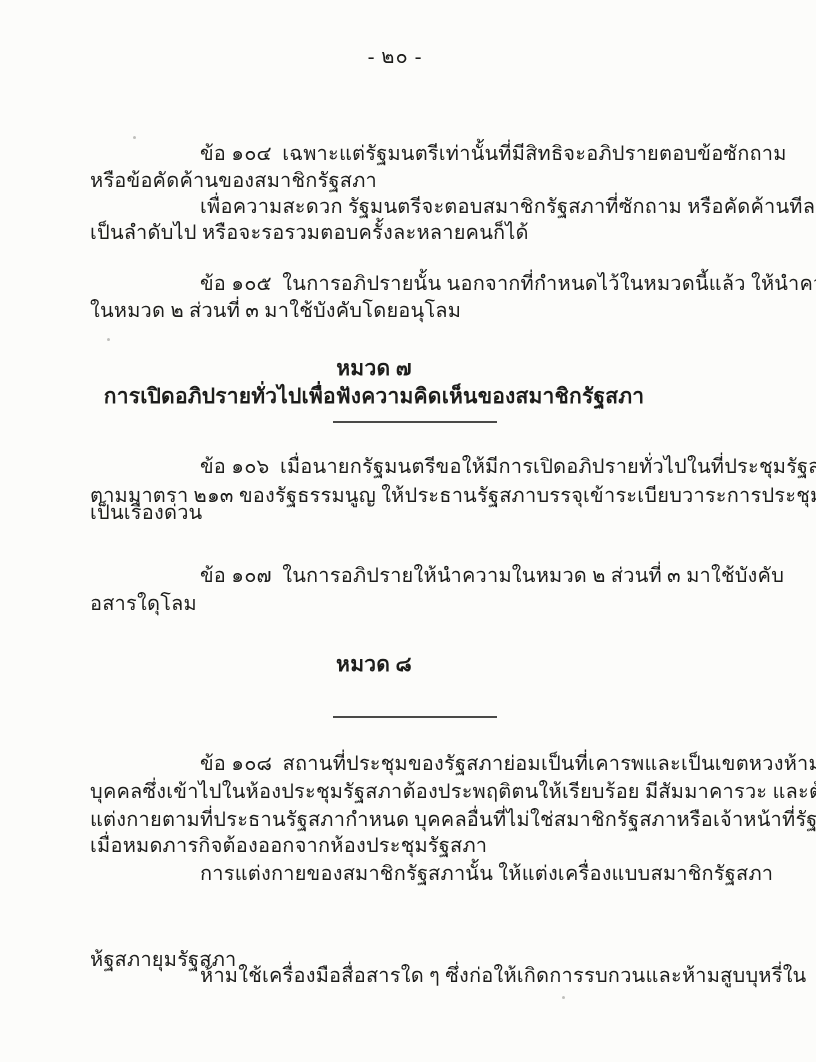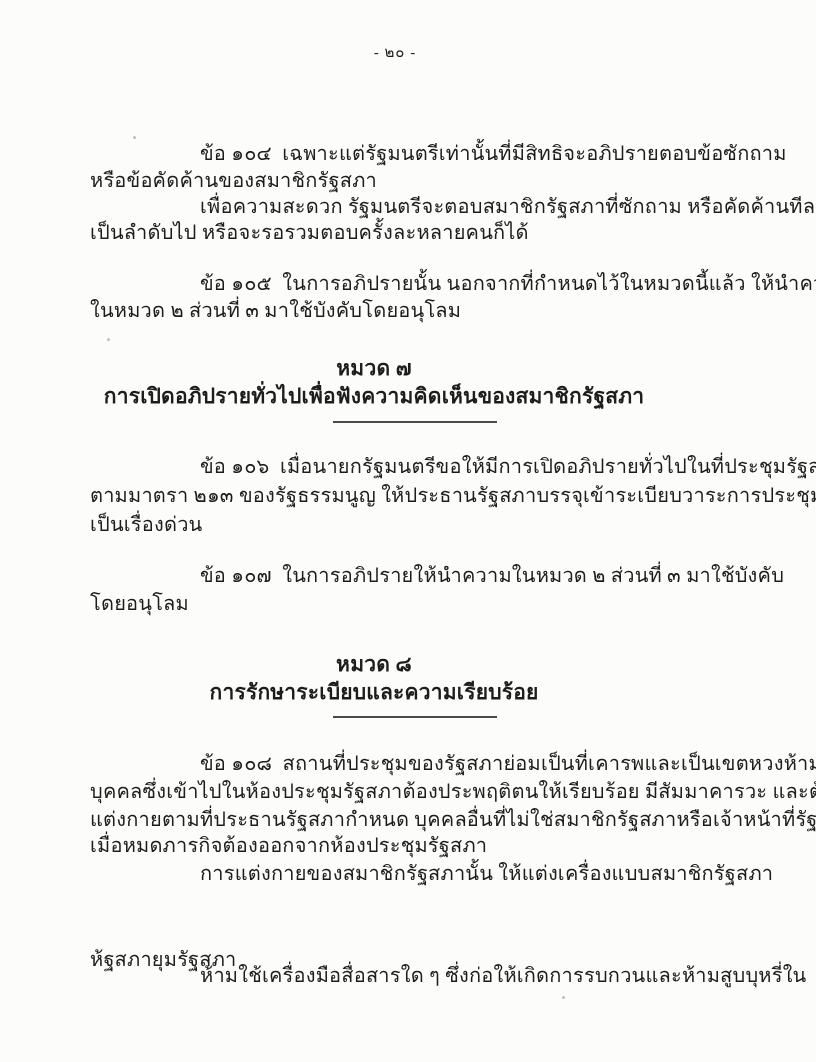--- a/index.html
+++ b/index.html
@@ -18,21 +18,21 @@
     font-size:20px;
     line-height:26px;
     white-space:nowrap;
     letter-spacing:0.2px;
   }
   .ind{left:200px;}
   .pagenum{
     position:absolute;
     left:0;width:790px;
     text-align:center;
-    font-size:15px;
+    font-size:20px;
     letter-spacing:1px;
   }
   .heading{
     position:absolute;
     left:0;width:748px;
     text-align:center;
     font-weight:bold;
     font-size:21px;
     white-space:nowrap;
     letter-spacing:0.2px;
@@ -66,27 +66,26 @@
 
   <div class="ln ind" style="top:270px">ข้อ ๑๐๕&nbsp; ในการอภิปรายนั้น นอกจากที่กำหนดไว้ในหมวดนี้แล้ว ให้นำความ</div>
   <div class="ln" style="top:297px">ในหมวด ๒ ส่วนที่ ๓ มาใช้บังคับโดยอนุโลม</div>
 
   <div class="heading" style="top:351px">หมวด ๗</div>
   <div class="heading" style="top:379px">การเปิดอภิปรายทั่วไปเพื่อฟังความคิดเห็นของสมาชิกรัฐสภา</div>
   <div class="rule" style="top:421px"></div>
 
   <div class="ln ind" style="top:453px">ข้อ ๑๐๖&nbsp; เมื่อนายกรัฐมนตรีขอให้มีการเปิดอภิปรายทั่วไปในที่ประชุมรัฐสภา</div>
   <div class="ln" style="top:482px">ตามมาตรา ๒๑๓ ของรัฐธรรมนูญ ให้ประธานรัฐสภาบรรจุเข้าระเบียบวาระการประชุมรัฐสภา</div>
-  <div class="ln" style="top:511px">เป็นเรื่องด่วน</div>
+  <div class="ln" style="top:499px">เป็นเรื่องด่วน</div>
 
   <div class="ln ind" style="top:562px">ข้อ ๑๐๗&nbsp; ในการอภิปรายให้นำความในหมวด ๒ ส่วนที่ ๓ มาใช้บังคับ</div>
-  <div class="ln" style="top:590px">โดยอนุโลม</div>
+  <div class="ln" style="top:590px">อสารใดุโลม</div>
 
   <div class="heading" style="top:647px">หมวด ๘</div>
-  <div class="heading" style="top:675px">การรักษาระเบียบและความเรียบร้อย</div>
   <div class="rule" style="top:716px"></div>
 
   <div class="ln ind" style="top:750px">ข้อ ๑๐๘&nbsp; สถานที่ประชุมของรัฐสภาย่อมเป็นที่เคารพและเป็นเขตหวงห้าม</div>
   <div class="ln" style="top:778px">บุคคลซึ่งเข้าไปในห้องประชุมรัฐสภาต้องประพฤติตนให้เรียบร้อย มีสัมมาคารวะ และต้อง</div>
   <div class="ln" style="top:806px">แต่งกายตามที่ประธานรัฐสภากำหนด บุคคลอื่นที่ไม่ใช่สมาชิกรัฐสภาหรือเจ้าหน้าที่รัฐสภา</div>
   <div class="ln" style="top:832px">เมื่อหมดภารกิจต้องออกจากห้องประชุมรัฐสภา</div>
   <div class="ln ind" style="top:860px">การแต่งกายของสมาชิกรัฐสภานั้น ให้แต่งเครื่องแบบสมาชิกรัฐสภา</div>
   <div class="ln ind" style="top:962px">ห้ามใช้เครื่องมือสื่อสารใด ๆ ซึ่งก่อให้เกิดการรบกวนและห้ามสูบบุหรี่ใน</div>
   <div class="ln" style="top:946px">ห้ฐสภายุมรัฐสภา</div>
 

